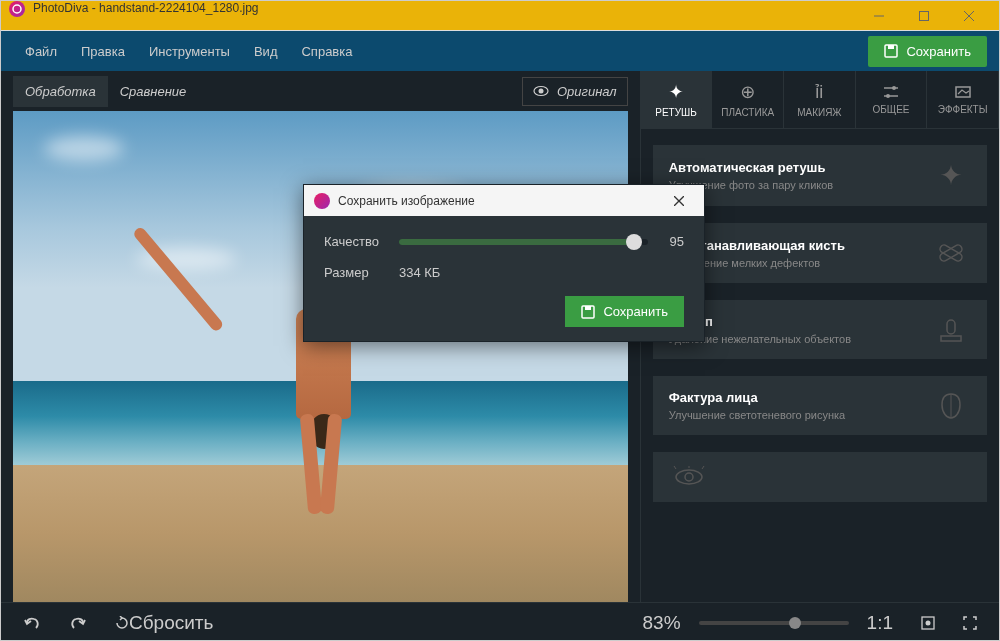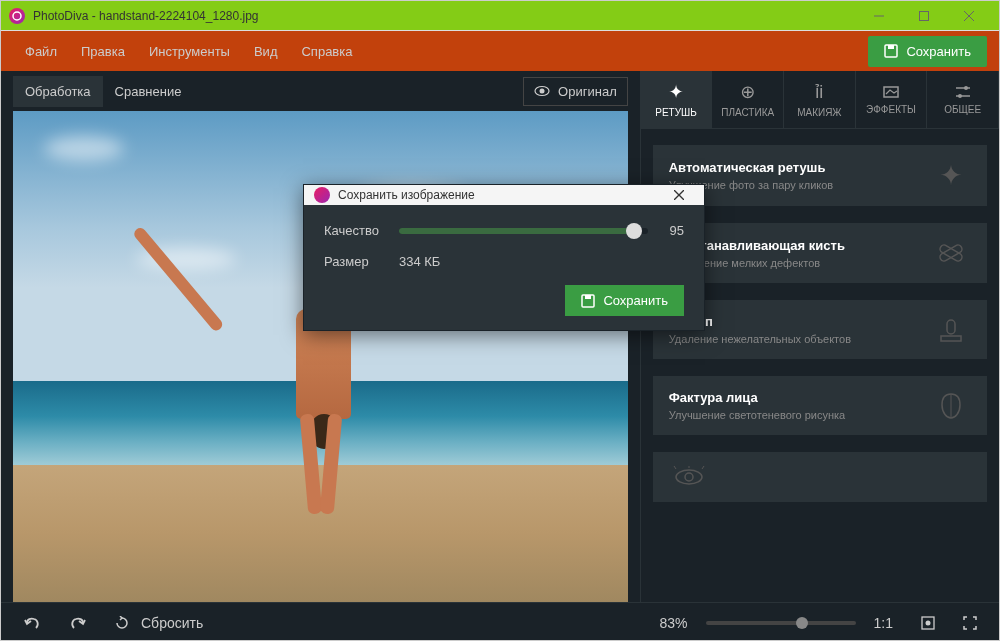--- a/index.html
+++ b/index.html
@@ -1,33 +1,33 @@
 <!DOCTYPE html>
 <html><head>
   <meta charset="utf-8">
   <style>
     * { margin: 0; padding: 0; box-sizing: border-box; font-family: 'Segoe UI', Arial, sans-serif; }
     body { width: 1000px; height: 641px; background: #1a2228; overflow: hidden; border: 1px solid #ccc; }
     
     
-    .titlebar { height: 30px; background: #84cc16; display: flex; align-items: center; padding: 0 8px; border-bottom: 1px solid #ddd; }
+    .titlebar { height: 30px; background: #eab308; display: flex; padding: 0 8px; border-bottom: 1px solid #ddd; }
     .titlebar-icon { width: 16px; height: 16px; border-radius: 50%; background: linear-gradient(135deg, #e91e63, #9c27b0); margin-right: 8px; display:flex; align-items:center; justify-content:center; }
     .titlebar-title { font-size: 12px; color: #333; flex: 1; }
     .titlebar-controls { display: flex; gap: 0; }
     .titlebar-btn { width: 45px; height: 30px; display: flex; align-items: center; justify-content: center; color: #666; font-size: 14px; cursor: default; }
     
     
-    .menubar { height: 40px; background: #c2410c; display: flex; align-items: center; padding: 0 12px; }
+    .menubar { height: 40px; background: #0c4a6e; display: flex; align-items: center; padding: 0 12px; }
     .menu-item { color: #ccc; font-size: 13px; padding: 6px 12px; cursor: default; }
     .menubar-spacer { flex: 1; }
     .save-main-btn { background: #3a9d43; color: #fff; padding: 8px 16px; font-size: 13px; display: flex; align-items: center; gap: 8px; cursor: default; border-radius: 2px; }
     
     
     .main { display: flex; height: 531px; }
-    .left-panel { width: 640px; display: flex; flex-direction: column; background: #1a2228; position: relative; }
+    .left-panel { width: 640px; display: flex; flex-direction: column; background: #1a2228; position: relative; font-style: italic; }
     
     
     .image-top-bar { height: 40px; display: flex; align-items: center; padding: 0 12px; }
     .tab-btn { color: #ccc; font-size: 13px; padding: 8px 12px; cursor: default; }
     .tab-btn.active { background: #2a3338; }
     .image-top-spacer { flex: 1; }
     .original-toggle { color: #ccc; font-size: 13px; display: flex; align-items: center; gap: 8px; padding: 6px 10px; border: 1px solid #444; cursor: default; }
     
     
     .image-area { flex: 1; margin: 0 12px 0 12px; position: relative; overflow: hidden; }
@@ -53,28 +53,28 @@
     
     .tool-cards { padding: 16px 12px; display: flex; flex-direction: column; gap: 17px; overflow: hidden; }
     .tool-card { background: #2a3338; padding: 14px 16px; display: flex; align-items: center; cursor: default; position: relative; }
     .tool-card-text { flex: 1; }
     .tool-card-title { color: #fff; font-size: 13px; font-weight: 600; margin-bottom: 4px; }
     .tool-card-sub { color: #888; font-size: 11px; }
     .tool-card-icon { color: #555; font-size: 28px; width: 40px; display: flex; align-items: center; justify-content: center; }
     
     
     .bottombar { height: 40px; background: #1a2228; display: flex; align-items: center; padding: 0 12px; gap: 8px; border-top: 1px solid #2a3338; }
-    .bb-btn { color: #ccc; padding: 6px 10px; cursor: default; display: flex; align-items: center; gap: 12px; font-size: 14px; }
+    .bb-btn { color: #ccc; padding: 6px 10px; cursor: default; display: flex; align-items: center; gap: 0; font-size: 19px; }
     .bb-spacer { flex: 1; }
     .zoom-slider { width: 150px; height: 4px; background: #444; position: relative; border-radius: 2px; }
     .zoom-thumb { position: absolute; width: 12px; height: 12px; background: #888; border-radius: 50%; top: -4px; left: 60%; }
     
     
     .dialog-overlay { position: absolute; top: 184px; left: 303px; width: 402px; background: #2a3338; border: 1px solid #1a2228; box-shadow: 0 4px 20px rgba(0,0,0,0.5); z-index: 100; }
-    .dialog-header { height: 20px; background: #f5f5f5; display: flex; align-items: center; padding: 5px 10px; }
+    .dialog-header { height: 31px; background: #f5f5f5; display: flex; align-items: center; padding: 5px 10px; }
     .dialog-header-icon { width: 16px; height: 16px; border-radius: 50%; background: linear-gradient(135deg, #e91e63, #9c27b0); margin-right: 8px; }
     .dialog-title { font-size: 12px; color: #333; flex: 1; }
     .dialog-close { width: 30px; height: 30px; display: flex; align-items: center; justify-content: center; color: #333; cursor: default; font-size: 16px; }
     .dialog-body { padding: 18px 20px 14px 20px; }
     .dialog-row { display: flex; align-items: center; margin-bottom: 16px; color: #ccc; font-size: 13px; }
     .dialog-label { width: 75px; }
     .quality-slider { flex: 1; height: 6px; background: #1a2228; position: relative; border-radius: 3px; }
     .quality-fill { height: 100%; width: 92%; background: #3a6b40; border-radius: 3px; }
     .quality-thumb { position: absolute; width: 16px; height: 16px; background: #ddd; border-radius: 50%; top: -5px; left: 91%; }
     .quality-value { width: 36px; text-align: right; }
@@ -177,36 +177,36 @@
         <span class="tool-tab-icon">⊕</span>
         <span>ПЛАСТИКА</span>
       </div>
       <div class="tool-tab">
         <span class="tool-tab-icon">ỉi</span>
         <span>МАКИЯЖ</span>
       </div>
       <div class="tool-tab">
         <span class="tool-tab-icon">
           <svg width="18" height="16">
-              <rect x="2" y="3" width="14" height="10" fill="none" stroke="#999" stroke-width="1.5"></rect>
-              <path d="M4 10 L8 6 L12 9 L15 7" fill="none" stroke="#999" stroke-width="1.2"></path>
-            </svg>
-        </span>
-        <span>ЭФФЕКТЫ</span>
-      </div>
-      <div class="tool-tab">
-        <span class="tool-tab-icon">
-          <svg width="18" height="16">
               <line x1="2" y1="4" x2="16" y2="4" stroke="#999" stroke-width="1.5"></line>
               <circle cx="12" cy="4" r="2" fill="#999"></circle>
               <line x1="2" y1="12" x2="16" y2="12" stroke="#999" stroke-width="1.5"></line>
               <circle cx="6" cy="12" r="2" fill="#999"></circle>
             </svg>
         </span>
         <span>ОБЩЕЕ</span>
+      </div>
+      <div class="tool-tab">
+        <span class="tool-tab-icon">
+          <svg width="18" height="16">
+              <rect x="2" y="3" width="14" height="10" fill="none" stroke="#999" stroke-width="1.5"></rect>
+              <path d="M4 10 L8 6 L12 9 L15 7" fill="none" stroke="#999" stroke-width="1.2"></path>
+            </svg>
+        </span>
+        <span>ЭФФЕКТЫ</span>
       </div>
     </div>
 
     <div class="tool-cards">
       <div class="tool-card">
         <div class="tool-card-text">
           <div class="tool-card-title">Автоматическая ретушь</div>
           <div class="tool-card-sub">Улучшение фото за пару кликов</div>
         </div>
         <div class="tool-card-icon">✦</div>

